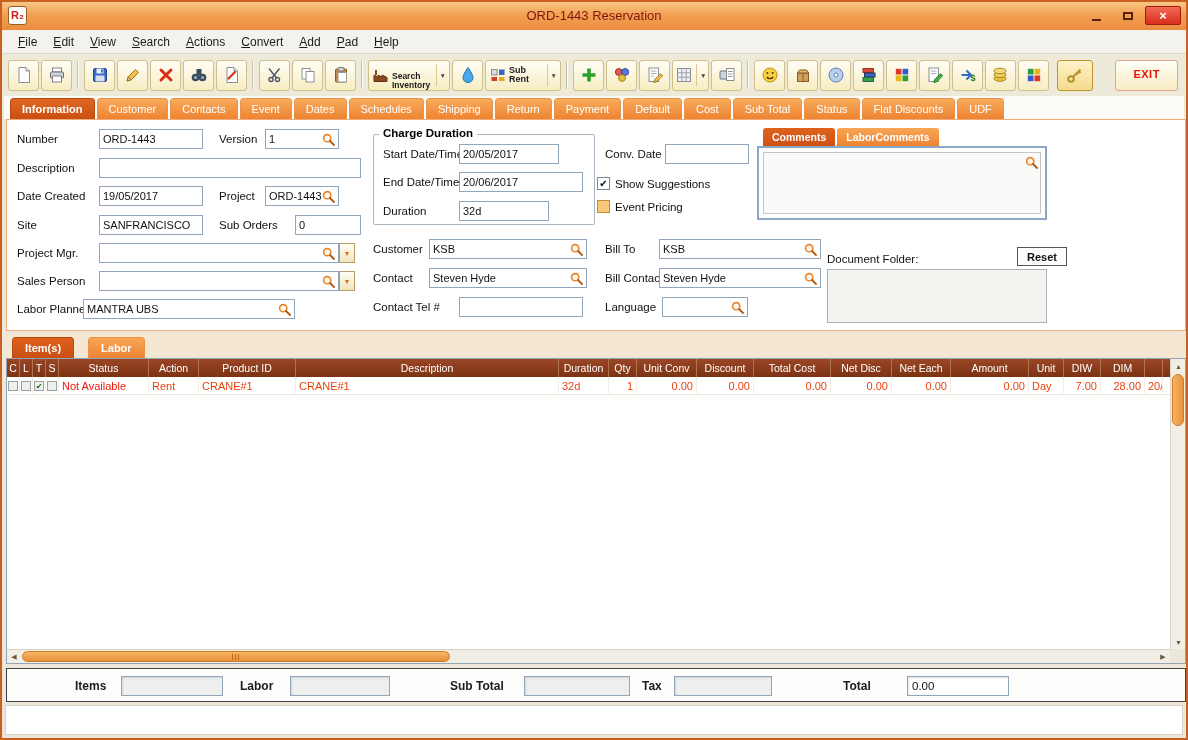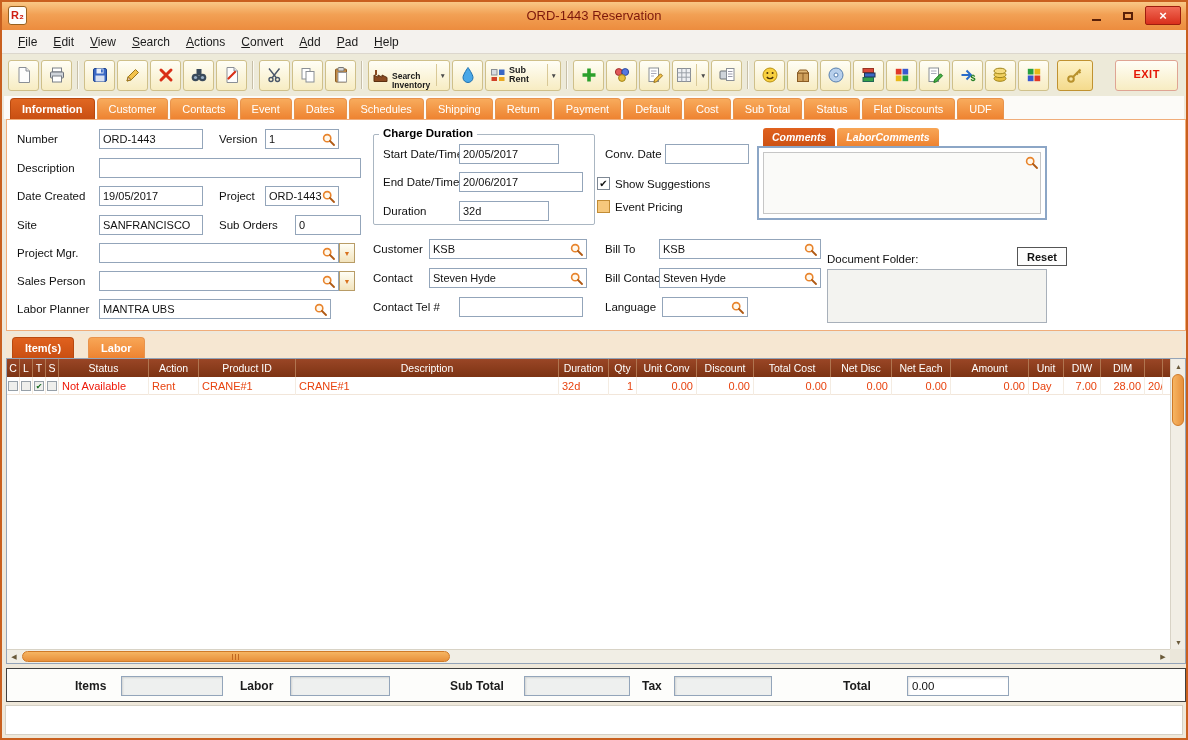--- a/index.html
+++ b/index.html
@@ -42,21 +42,21 @@
   .form-panel{position:absolute;left:4px;top:117px;width:1180px;height:212px;background:#fff;border:1px solid #f0ad7a;}
   .lbl{position:absolute;font-size:11.5px;color:#111;white-space:nowrap;}
   .fld{position:absolute;height:20px;border:1px solid #93a5ba;background:#fff;display:flex;align-items:center;padding:0 3px;}
   .fld .val{font-size:11px;color:#111;white-space:nowrap;overflow:hidden;}
   .fld .mag{margin-left:auto;flex:0 0 auto;display:flex;}
   .combo-btn{position:absolute;width:16px;height:20px;background:linear-gradient(#fffef6,#f2e3bd);border:1px solid #b89c66;display:flex;align-items:center;justify-content:center;font-size:7px;color:#d8721e;}
   .groupbox{position:absolute;border:1px solid #aab6c2;border-radius:2px;}
   .gtitle{position:absolute;font-size:11.5px;font-weight:bold;background:#fff;padding:0 4px;white-space:nowrap;}
   .checkbox{position:absolute;width:13px;height:13px;border:1px solid #7e8894;background:#fff;font-size:10px;line-height:11px;text-align:center;color:#111;}
   .checkbox.amber{background:#f6c87c;border-color:#c28c34;}
-  .ctabs{position:absolute;display:flex;gap:2px;align-items:flex-end;font-style:italic;}
+  .ctabs{position:absolute;display:flex;gap:2px;align-items:flex-end;}
   .ctab{height:18px;padding:0 9px;display:flex;align-items:center;font-size:10.5px;font-weight:bold;color:#fff;background:linear-gradient(#f8a656,#ee8331);border-radius:3px 3px 0 0;}
   .ctab.selected{background:linear-gradient(#e0611e,#cd5214);}
   .comments-box{position:absolute;border:2px solid #8ca6c6;background:#fff;}
   .comments-inner{position:absolute;inset:4px;background:#fafaf8;border:1px solid #c6c6c6;}
   .comments-inner .mag{position:absolute;right:2px;top:2px;}
   .reset-btn{position:absolute;width:50px;height:19px;background:#fdfdfd;border:1px solid #555;font-size:11px;font-weight:bold;display:flex;align-items:center;justify-content:center;color:#111;}
   .doc-area{position:absolute;background:#f3f3f0;border:1px solid #a8b0ba;}
 
   
   .items-tabstrip{position:absolute;left:4px;top:332px;right:4px;height:24px;display:flex;align-items:flex-end;padding-left:6px;gap:14px;background:#f6e7d2;}
@@ -469,21 +469,21 @@
         <span class="mag">
           <svg width="13" height="13" viewBox="0 0 13 13">
             <circle cx="5.2" cy="5.2" r="3.6" fill="#fff8ec" stroke="#e8842c" stroke-width="1.6"></circle>
             <line x1="8" y1="8" x2="12" y2="12" stroke="#b05a14" stroke-width="1.8" stroke-linecap="round"></line>
           </svg>
         </span>
       </div>
     <span class="combo-btn" style="left:332px;top:151px">▼</span>
 
     <span class="lbl" style="left:10px;top:183px">Labor Planner</span>
-    <div class="fld" style="left:92px;top:179px;width:232px">
+    <div class="fld" style="left:76px;top:179px;width:212px">
         <span class="val">MANTRA UBS</span>
         <span class="mag">
           <svg width="13" height="13" viewBox="0 0 13 13">
             <circle cx="5.2" cy="5.2" r="3.6" fill="#fff8ec" stroke="#e8842c" stroke-width="1.6"></circle>
             <line x1="8" y1="8" x2="12" y2="12" stroke="#b05a14" stroke-width="1.8" stroke-linecap="round"></line>
           </svg>
         </span>
       </div>
 
     <div class="groupbox" style="left:366px;top:14px;width:222px;height:91px"></div>

